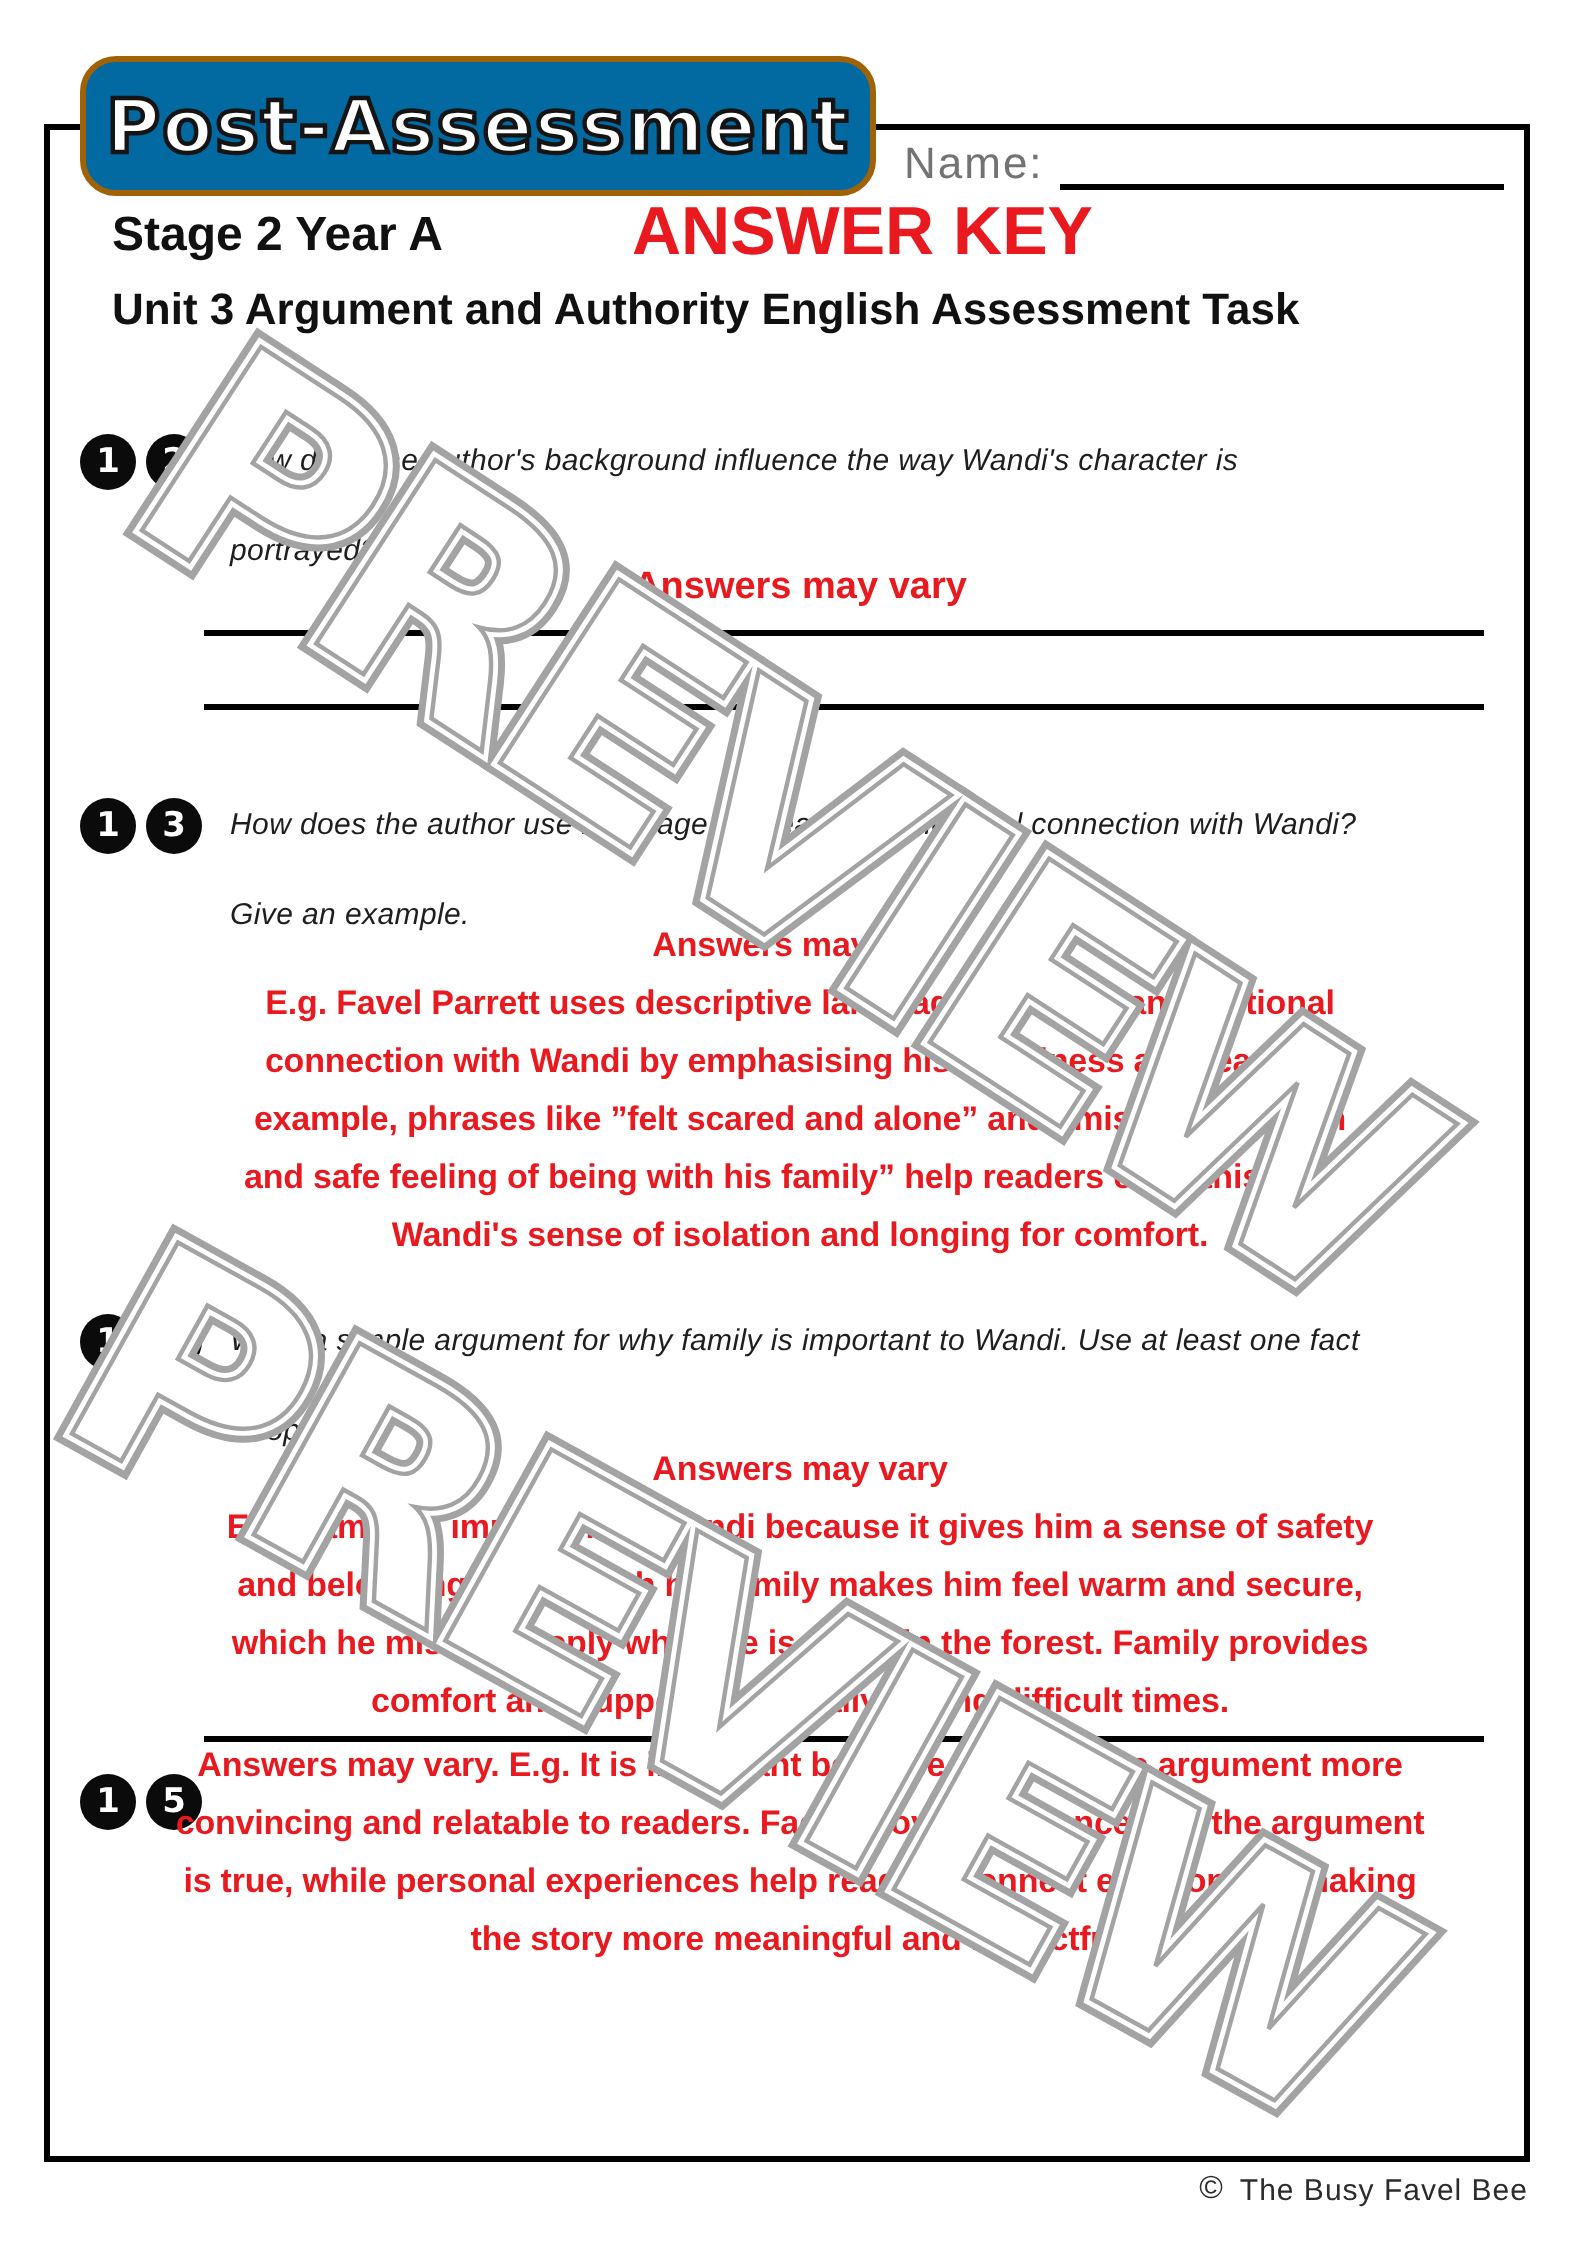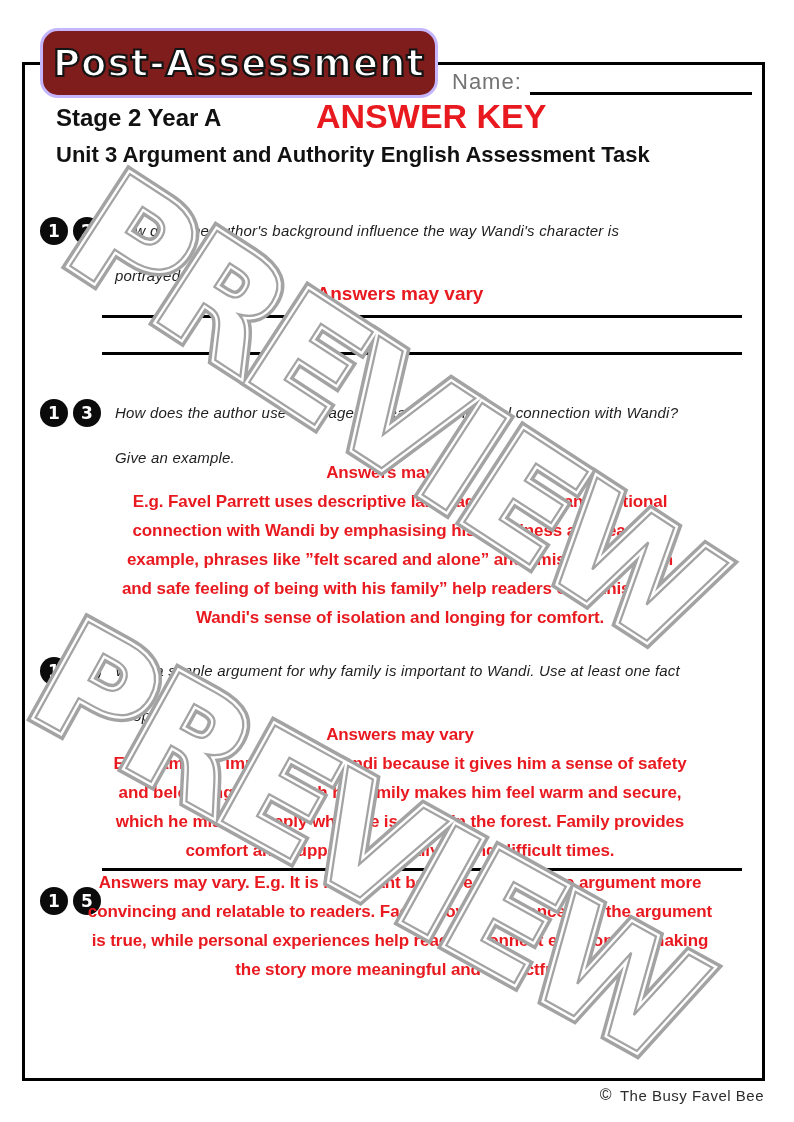--- a/index.html
+++ b/index.html
@@ -8,21 +8,21 @@
     overflow:hidden;font-family:"Liberation Sans",sans-serif;color:#111;
   }
   
   .page-border{
     position:absolute;left:22px;top:62px;width:737px;height:1013px;
     border:3px solid #000;z-index:1;
   }
   
   .title-box{
     position:absolute;left:40px;top:28px;width:392px;height:64px;
-    background:#7f1d1d;border:3px solid #c4b5fd;border-radius:18px;
+    background:#0369a1;border:3px solid #a16207;border-radius:18px;
     display:flex;align-items:center;justify-content:center;z-index:6;
   }
   .title-text{
     font-family:"DejaVu Sans",sans-serif;font-weight:800;font-size:37px;
     color:#fff;-webkit-text-stroke:2.2px #141414;letter-spacing:1px;white-space:nowrap;
   }
   .name-row{position:absolute;left:452px;top:66px;display:flex;align-items:flex-end;z-index:6;}
   .name-label{font-size:22px;color:#737373;letter-spacing:1px;}
   .name-line{width:222px;height:26px;border-bottom:3px solid #000;margin-left:8px;}
   .stage{position:absolute;left:56px;top:104px;font-size:24px;font-weight:700;z-index:2;}

